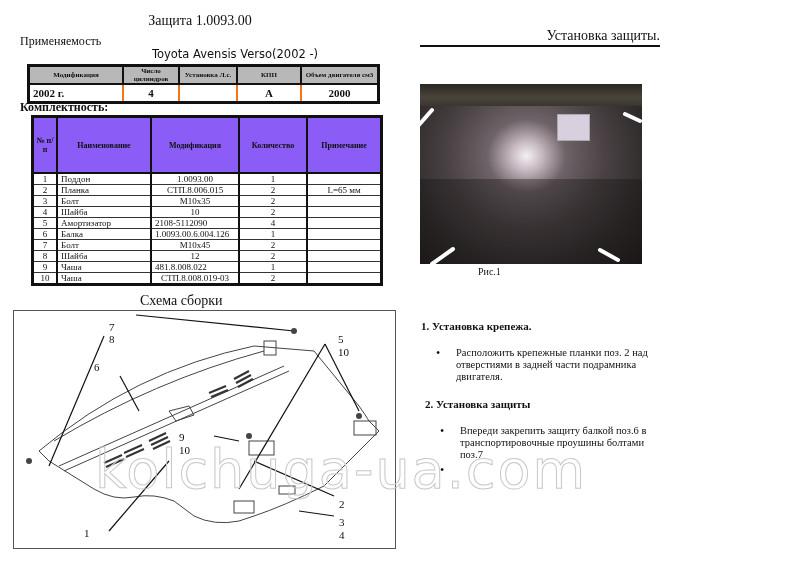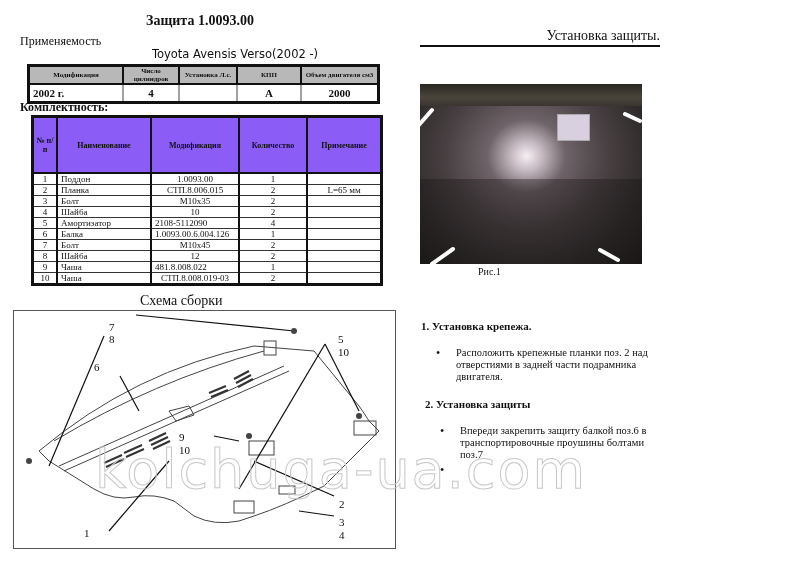--- a/index.html
+++ b/index.html
@@ -1,24 +1,24 @@
 <!DOCTYPE html>
 <html><head>
 <meta charset="utf-8">
 <style>
   html, body { margin:0; padding:0; background:#ffffff; }
   body { width:799px; height:564px; position:relative; overflow:hidden; font-family:"Liberation Serif", serif; color:#111; }
   .abs { position:absolute; }
-  .title { left:0; width:400px; top:13px; text-align:center; font-size:14px; font-weight:bold; }
+  .title { left:0; width:400px; top:13px; text-align:center; font-size:14px; font-weight:normal; }
   .applic { left:20px; top:34px; font-size:12px; font-weight:normal; }
   .model { left:70px; width:330px; top:47px; text-align:center; font-family:"DejaVu Sans", sans-serif; font-size:11.5px; }
   table { border-collapse:collapse; }
   .spec { left:27px; top:64px; width:353px; border:3px solid #111; font-size:7px; }
   .spec th { background:#b8b8b8; border:2px solid #111; height:15px; padding:0 2px; font-weight:bold; line-height:8px; }
-  .spec td { border:2px solid #a3a3a3; height:14px; font-size:11px; font-weight:bold; text-align:center; }
+  .spec td { border:2px solid #f97316; height:14px; font-size:11px; font-weight:bold; text-align:center; }
   .spec td.first { text-align:left; padding-left:3px; }
   .kompl { left:20px; top:100px; font-size:12px; font-weight:bold; }
   .parts { left:31px; top:115px; width:352px; border:3px solid #111; font-size:9px; }
   .parts th { background:#8b5cf6; border:2px solid #111; height:46px; font-size:8px; font-weight:bold; padding:4px 2px; }
   .parts td { border-left:2px solid #111; border-right:2px solid #111; border-bottom:1px solid #333; height:10px; line-height:10px; padding:0 3px; font-size:9px; }
   .parts td.c { text-align:center; }
   .install-title { left:420px; top:28px; width:240px; font-size:14px; font-weight:normal; text-align:right; border-bottom:2px solid #111; padding-bottom:1px; }
   .photo { left:420px; top:84px; width:222px; height:180px; background:radial-gradient(ellipse at 48% 40%, #f4f0f2 0%, #c9bcc4 9%, #6e6368 24%, #4a4244 48%, #2e2a2a 75%, #1c1a18 100%); }
   .photo .topbar { position:absolute; left:0; top:0; width:100%; height:22px; background:linear-gradient(#2a2722,#4a453a 60%, #3a3530); }
   .photo .lowerhalf { position:absolute; left:0; top:95px; width:100%; height:85px; background:rgba(20,18,18,0.35); }

